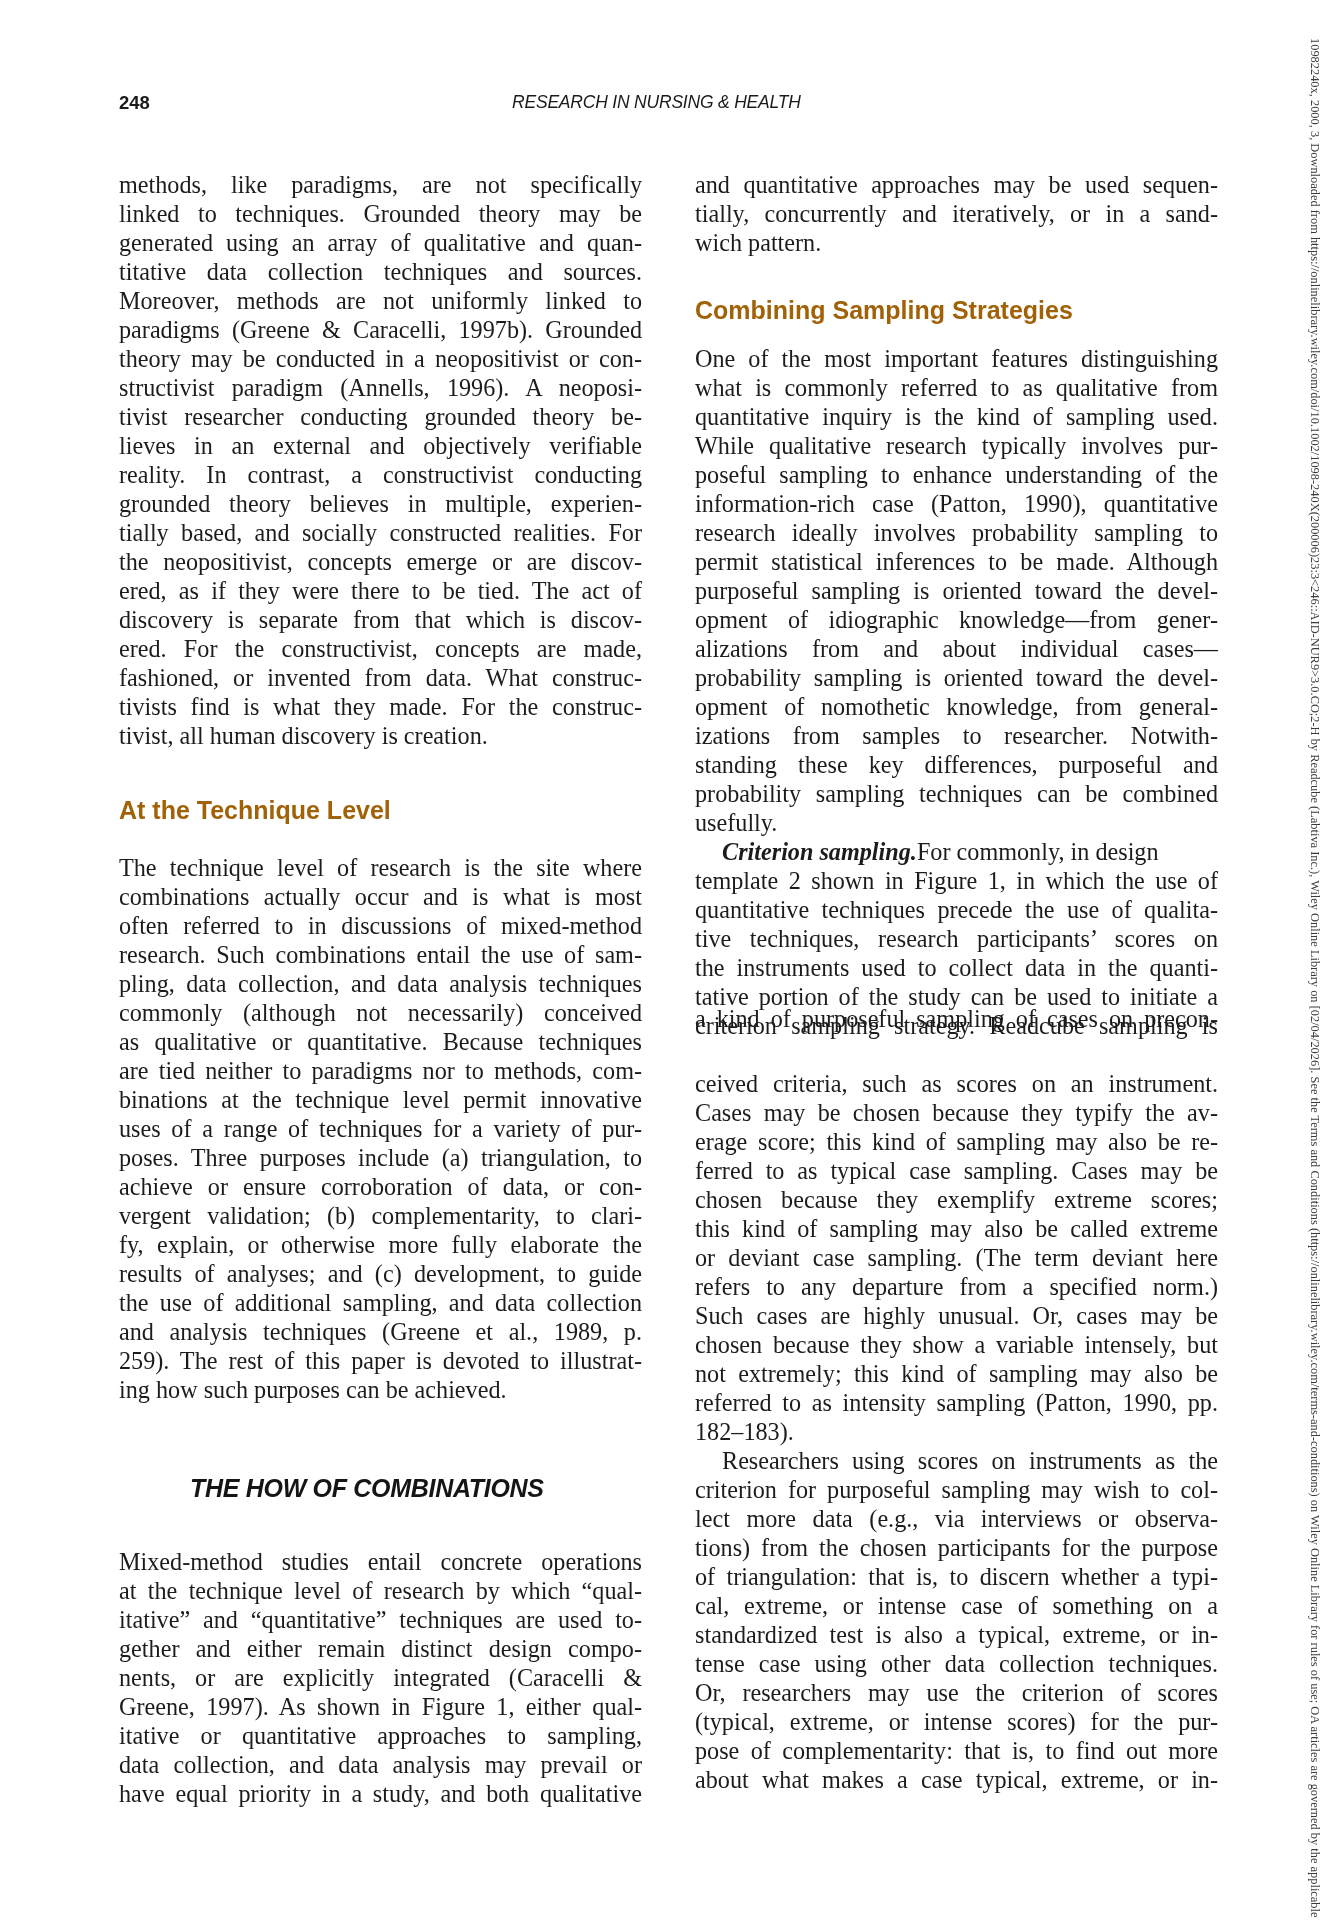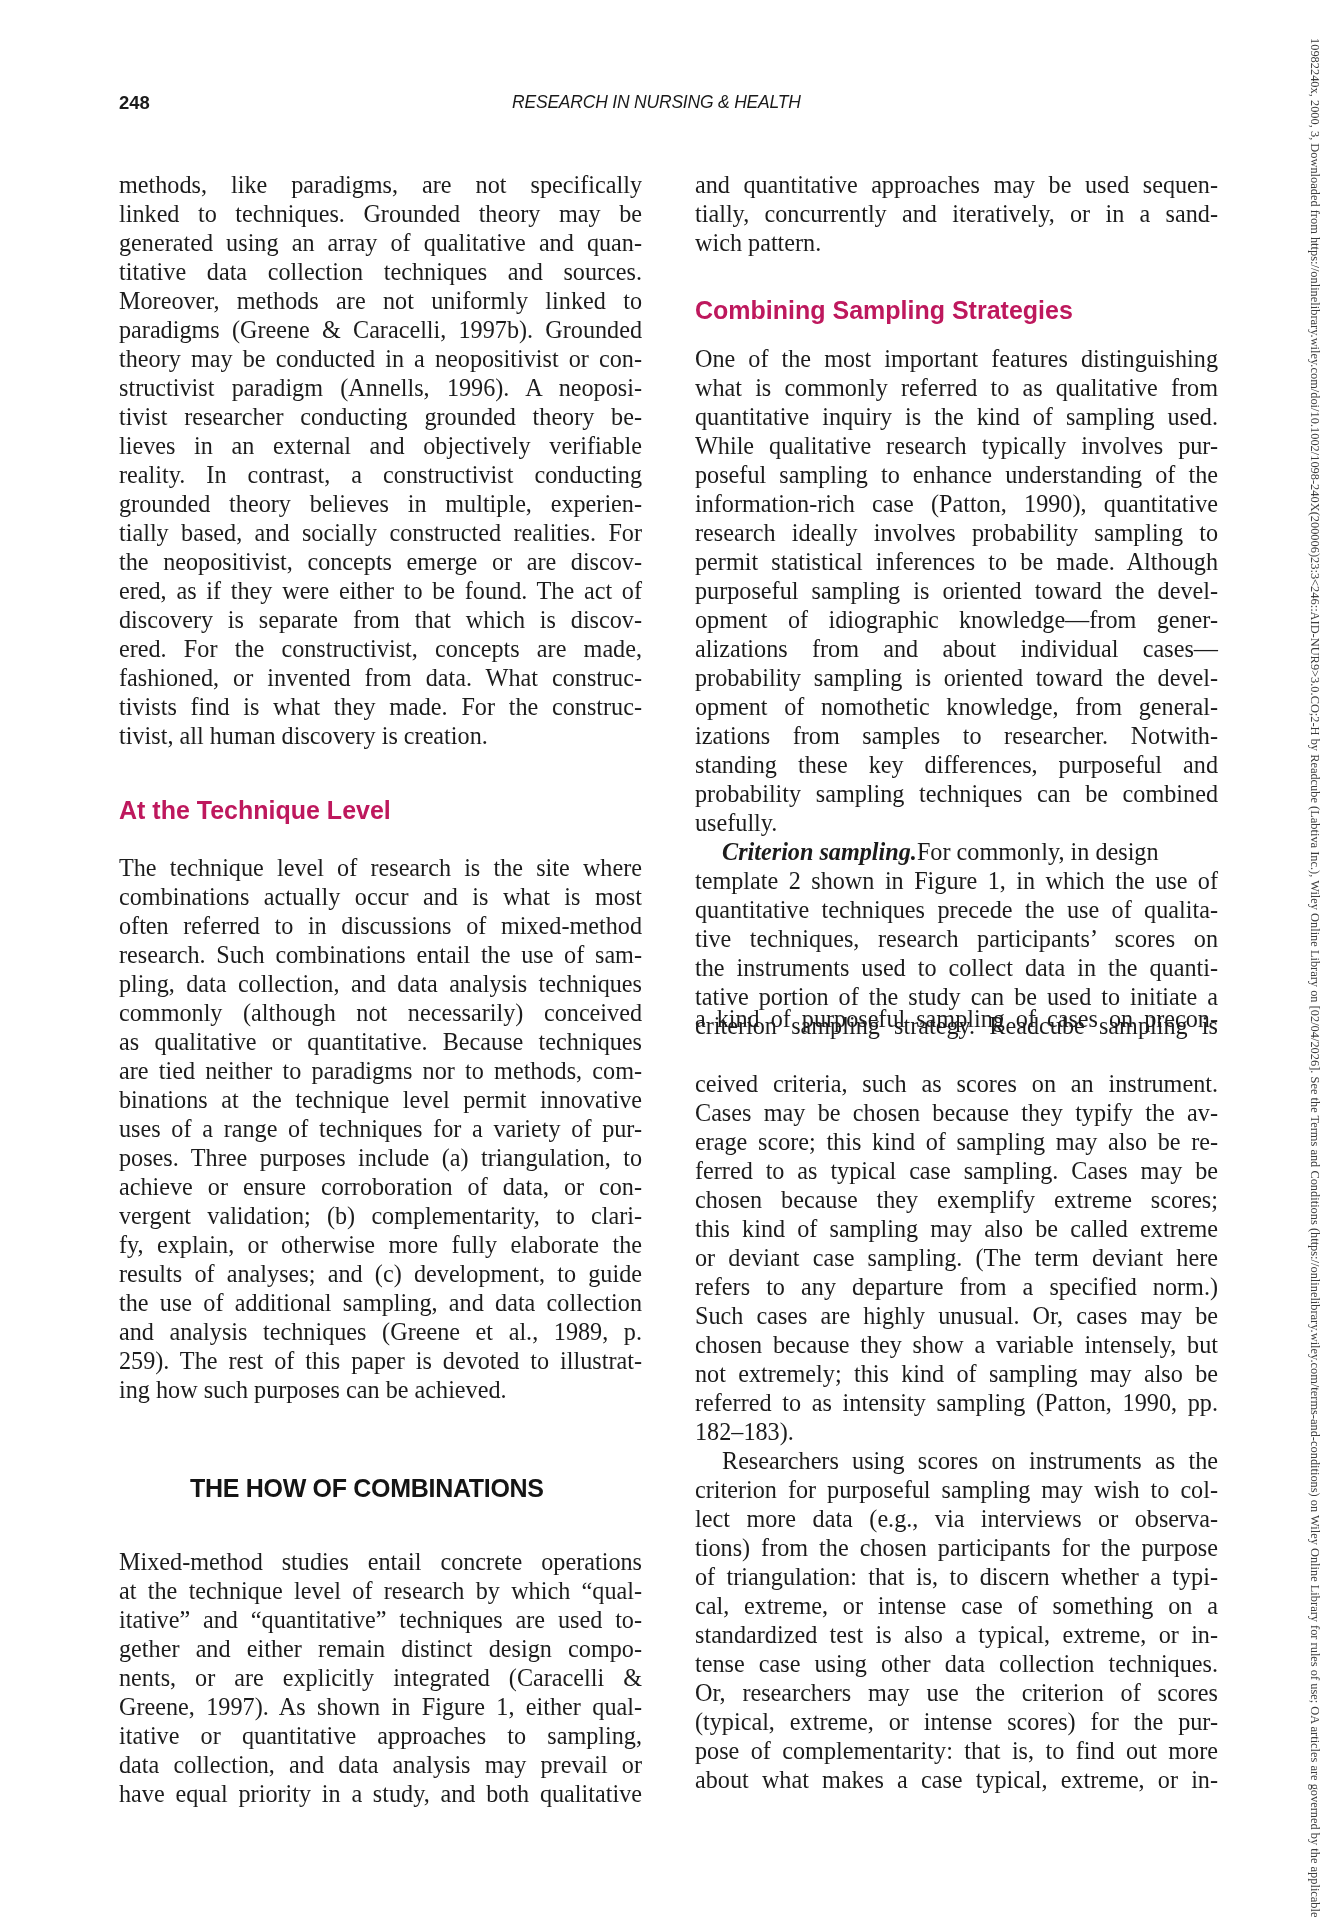--- a/index.html
+++ b/index.html
@@ -7,21 +7,21 @@
   .page { position:absolute; left:0; top:0; width:1344px; height:1920px; }
   .running-head { position:absolute; top:92px; font-family:"Liberation Sans", sans-serif; font-size:17.5px; color:#1a1a1a; }
   .page-number { left:119px; font-weight:bold; font-size:18.5px; }
   .journal-title { left:512px; letter-spacing:-0.2px;font-style:italic; }
   .column { position:absolute; width:523px; font-family:"Liberation Serif", serif; font-size:24.2px; color:#1c1c1c; }
   .col-left { left:119px; }
   .col-right { left:695px; }
   .line { position:absolute; left:0; width:523px; height:29px; line-height:29px; white-space:nowrap; text-align:justify; text-align-last:justify; }
   .line.last { text-align-last:left; }
   .line.indent { padding-left:27px; width:496px; }
-  .heading { position:absolute; left:0; font-family:"Liberation Sans", sans-serif; font-weight:bold; font-size:25px; color:#be185d; white-space:nowrap; }
+  .heading { position:absolute; left:0; font-family:"Liberation Sans", sans-serif; font-weight:bold; font-size:25px; color:#a16207; white-space:nowrap; }
   .section-heading { position:absolute; font-family:"Liberation Sans", sans-serif; font-weight:bold; font-size:25px; color:#151515; white-space:nowrap; letter-spacing:-0.3px; }
   .run-in { font-weight:bold; font-style:italic; }
   .side-notice { position:absolute; left:1306px; top:38px; width:20px; height:1860px; }
   .side-notice span { position:absolute; left:0; top:0; transform-origin:0 0; transform:translate(16px,0) rotate(90deg); font-family:"Liberation Serif", serif; font-size:12.4px; color:#3a3a3a; white-space:nowrap; }
 </style>
 </head>
 <body>
 
 <div class="page">
 
@@ -37,21 +37,21 @@
       <div class="line" style="top:286px">Moreover, methods are not uniformly linked to</div>
       <div class="line" style="top:315px">paradigms (Greene &amp; Caracelli, 1997b). Grounded</div>
       <div class="line" style="top:344px">theory may be conducted in a neopositivist or con-</div>
       <div class="line" style="top:373px">structivist paradigm (Annells, 1996). A neoposi-</div>
       <div class="line" style="top:402px">tivist researcher conducting grounded theory be-</div>
       <div class="line" style="top:431px">lieves in an external and objectively verifiable</div>
       <div class="line" style="top:460px">reality. In contrast, a constructivist conducting</div>
       <div class="line" style="top:489px">grounded theory believes in multiple, experien-</div>
       <div class="line" style="top:518px">tially based, and socially constructed realities. For</div>
       <div class="line" style="top:547px">the neopositivist, concepts emerge or are discov-</div>
-      <div class="line" style="top:576px">ered, as if they were either to be found. The act of</div>
+      <div class="line" style="top:576px">ered, as if they were there to be tied. The act of</div>
       <div class="line" style="top:605px">discovery is separate from that which is discov-</div>
       <div class="line" style="top:634px">ered. For the constructivist, concepts are made,</div>
       <div class="line" style="top:663px">fashioned, or invented from data. What construc-</div>
       <div class="line" style="top:692px">tivists find is what they made. For the construc-</div>
       <div class="line last" style="top:721px">tivist, all human discovery is creation.</div>
     </div>
 
     <div class="heading" style="top:796px">At the Technique Level</div>
 
     <div>
@@ -69,21 +69,21 @@
       <div class="line" style="top:1172px">achieve or ensure corroboration of data, or con-</div>
       <div class="line" style="top:1201px">vergent validation; (b) complementarity, to clari-</div>
       <div class="line" style="top:1230px">fy, explain, or otherwise more fully elaborate the</div>
       <div class="line" style="top:1259px">results of analyses; and (c) development, to guide</div>
       <div class="line" style="top:1288px">the use of additional sampling, and data collection</div>
       <div class="line" style="top:1317px">and analysis techniques (Greene et al., 1989, p.</div>
       <div class="line" style="top:1346px">259). The rest of this paper is devoted to illustrat-</div>
       <div class="line last" style="top:1375px">ing how such purposes can be achieved.</div>
     </div>
 
-    <div class="section-heading" style="top:1474px; left:71px;">THE HOW OF COMBINATIONS</div>
+    <div class="section-heading" style="top:1474px; left:71px;font-style:italic;">THE HOW OF COMBINATIONS</div>
 
     <div>
       <div class="line" style="top:1547px">Mixed-method studies entail concrete operations</div>
       <div class="line" style="top:1576px">at the technique level of research by which “qual-</div>
       <div class="line" style="top:1605px">itative” and “quantitative” techniques are used to-</div>
       <div class="line" style="top:1634px">gether and either remain distinct design compo-</div>
       <div class="line" style="top:1663px">nents, or are explicitly integrated (Caracelli &amp;</div>
       <div class="line" style="top:1692px">Greene, 1997). As shown in Figure 1, either qual-</div>
       <div class="line" style="top:1721px">itative or quantitative approaches to sampling,</div>
       <div class="line" style="top:1750px">data collection, and data analysis may prevail or</div>

